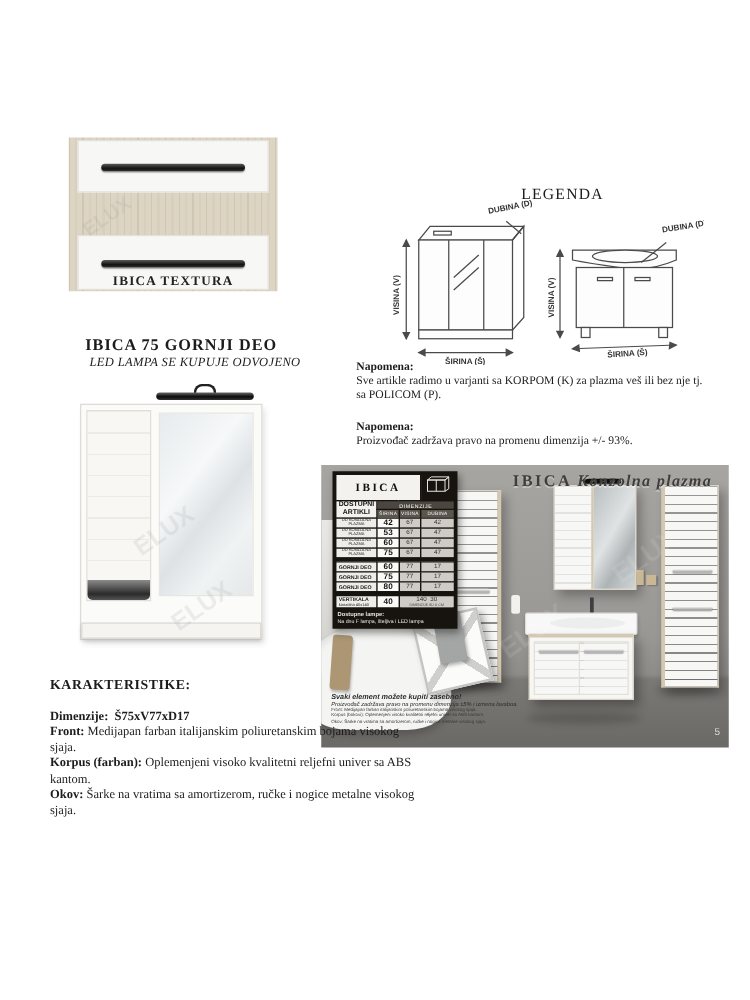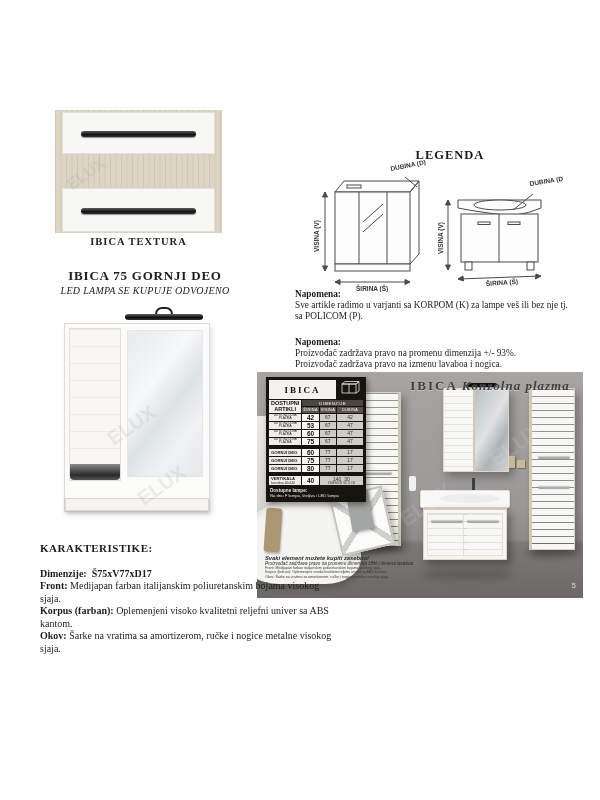--- a/index.html
+++ b/index.html
@@ -9,58 +9,58 @@
   
   .texture-fig{position:absolute;left:55px;top:110px;width:167px;height:123px;
     background:#ddd5c4;overflow:hidden;}
   .texture-grain{position:absolute;inset:0;
     background:repeating-linear-gradient(90deg,rgba(150,130,100,.18) 0 1px,transparent 1px 5px,rgba(170,150,120,.10) 5px 7px,transparent 7px 11px);}
   .drawer{position:absolute;left:7px;right:7px;background:#f7f7f5;border:1px solid #e3e1dc;}
   .drawer.top{top:2px;height:40px;}
   .drawer.bottom{top:78px;height:42px;}
   .handle-bar{position:absolute;left:12%;width:76%;top:45%;height:6px;border-radius:3px;
     background:linear-gradient(180deg,#5a5a5a,#141414 60%,#2e2e2e);box-shadow:0 1px 1px rgba(0,0,0,.4);}
-  .fig-label{position:absolute;left:40px;top:236px;width:197px;text-align:center;
+  .fig-label{position:absolute;left:40px;top:220px;width:197px;text-align:center;
     font-weight:bold;font-size:10.5px;letter-spacing:1px;color:#222;}
 
   
   .wm{position:absolute;font-family:"Liberation Sans",sans-serif;font-weight:bold;
     color:rgba(140,140,140,.14);transform:rotate(-35deg);pointer-events:none;}
 
   
   .legend-title{position:absolute;left:395px;top:148px;width:110px;text-align:center;
-    font-weight:bold;font-size:12.5px;letter-spacing:1px;}
+    font-weight:normal;font-size:12.5px;letter-spacing:1px;}
   .legend-svg{position:absolute;}
   .legend-svg text{font-family:"Liberation Sans",sans-serif;font-size:6.5px;font-weight:bold;fill:#333;}
 
   
   .prod-title{position:absolute;left:45px;top:268px;width:200px;text-align:center;
     font-weight:bold;font-size:13px;letter-spacing:.8px;}
-  .prod-subtitle{position:absolute;left:35px;top:285px;width:220px;text-align:center;
+  .prod-subtitle{position:absolute;left:46px;top:285px;width:220px;text-align:center;
     font-style:italic;font-size:10px;letter-spacing:.3px;}
   .prod-fig{position:absolute;left:62px;top:306px;width:150px;height:220px;}
   .lamp-bar{position:absolute;left:42%;width:52%;top:8px;height:6px;border-radius:3px;
     background:linear-gradient(180deg,#666,#0d0d0d 55%,#333);}
   .lamp-mount{position:absolute;left:62%;top:1px;width:14px;height:8px;border:2px solid #222;
     border-bottom:none;border-radius:7px 7px 0 0;background:transparent;}
   .cab-body{position:absolute;left:2px;right:2px;top:17px;bottom:14px;background:#fbfbf9;
     border:1px solid #dedbd4;box-shadow:2px 3px 5px rgba(0,0,0,.12);}
   .cab-door{position:absolute;left:4px;top:4px;bottom:30px;width:35%;
     background:repeating-linear-gradient(180deg,#ecebe6 0 1px,#f8f7f4 1px 17px);
     border:1px solid #e2dfd8;}
   .door-bin{position:absolute;left:0;right:0;bottom:0;height:16px;
     background:linear-gradient(180deg,#8b8b8b,#2a2a2a 70%,#555);border-radius:0 0 4px 4px;}
   .cab-mirror{position:absolute;left:calc(35% + 12px);right:6px;top:6px;bottom:34px;
     background:linear-gradient(128deg,#e7ebed 0%,#f6f8f9 35%,#dde2e5 55%,#f0f3f4 75%,#e4e8ea 100%);
     border:1px solid #e8e6e0;}
   .cab-shelf{position:absolute;left:0;right:0;bottom:0;height:11px;background:#f5f4f1;
     border:1px solid #dcd9d2;box-shadow:0 2px 3px rgba(0,0,0,.15);}
 
   
-  .note-block{position:absolute;left:295px;width:300px;font-size:9.3px;line-height:1.18;}
+  .note-block{position:absolute;left:285px;width:300px;font-size:9.3px;line-height:1.18;}
   .note-heading{font-weight:bold;}
   .note-bold{font-weight:bold;}
 
   
   .chars{position:absolute;left:40px;top:542px;width:292px;font-size:10px;line-height:1.25;}
   .chars .head{font-weight:bold;font-size:11px;letter-spacing:.5px;margin-bottom:12px;}
   .chars .dims{font-weight:bold;}
   .chars .item b{font-weight:bold;}
 
   
@@ -214,27 +214,26 @@
       </div>
       <div class="cab-mirror"></div>
       <div class="cab-shelf"></div>
       <span class="wm" style="left:40px;top:90px;font-size:20px;">ELUX</span>
       <span class="wm" style="left:70px;top:150px;font-size:20px;">ELUX</span>
     </div>
   </div>
 
   <div class="note-block" style="top:289px;">
     <div class="note-heading">Napomena:</div>
-    <div>Sve artikle radimo u varjanti sa KORPOM (K) za lampe veš ili bez nje tj.</div>
+    <div>Sve artikle radimo u varjanti sa KORPOM (K) za plazma veš ili bez nje tj.</div>
     <div>sa POLICOM (P).</div>
   </div>
   <div class="note-block" style="top:337px;">
     <div class="note-heading">Napomena:</div>
     <div>Proizvođač zadržava pravo na promenu dimenzija +/- 93%.</div>
-    <div>Proizvođač zadržava pravo na izmenu lavaboa i nogica.</div>
   </div>
 
   <div class="photo">
     <div class="window"></div>
     <svg class="plant" width="40" height="56" viewBox="0 0 40 56">
       <g stroke="#4d4f45" stroke-width="2" fill="none">
         <path d="M20,56 C20,38 10,30 4,20"></path>
         <path d="M20,56 C20,36 26,26 34,16"></path>
         <path d="M20,56 C20,34 18,22 20,8"></path>
         <path d="M20,56 C21,40 30,34 38,30"></path>

